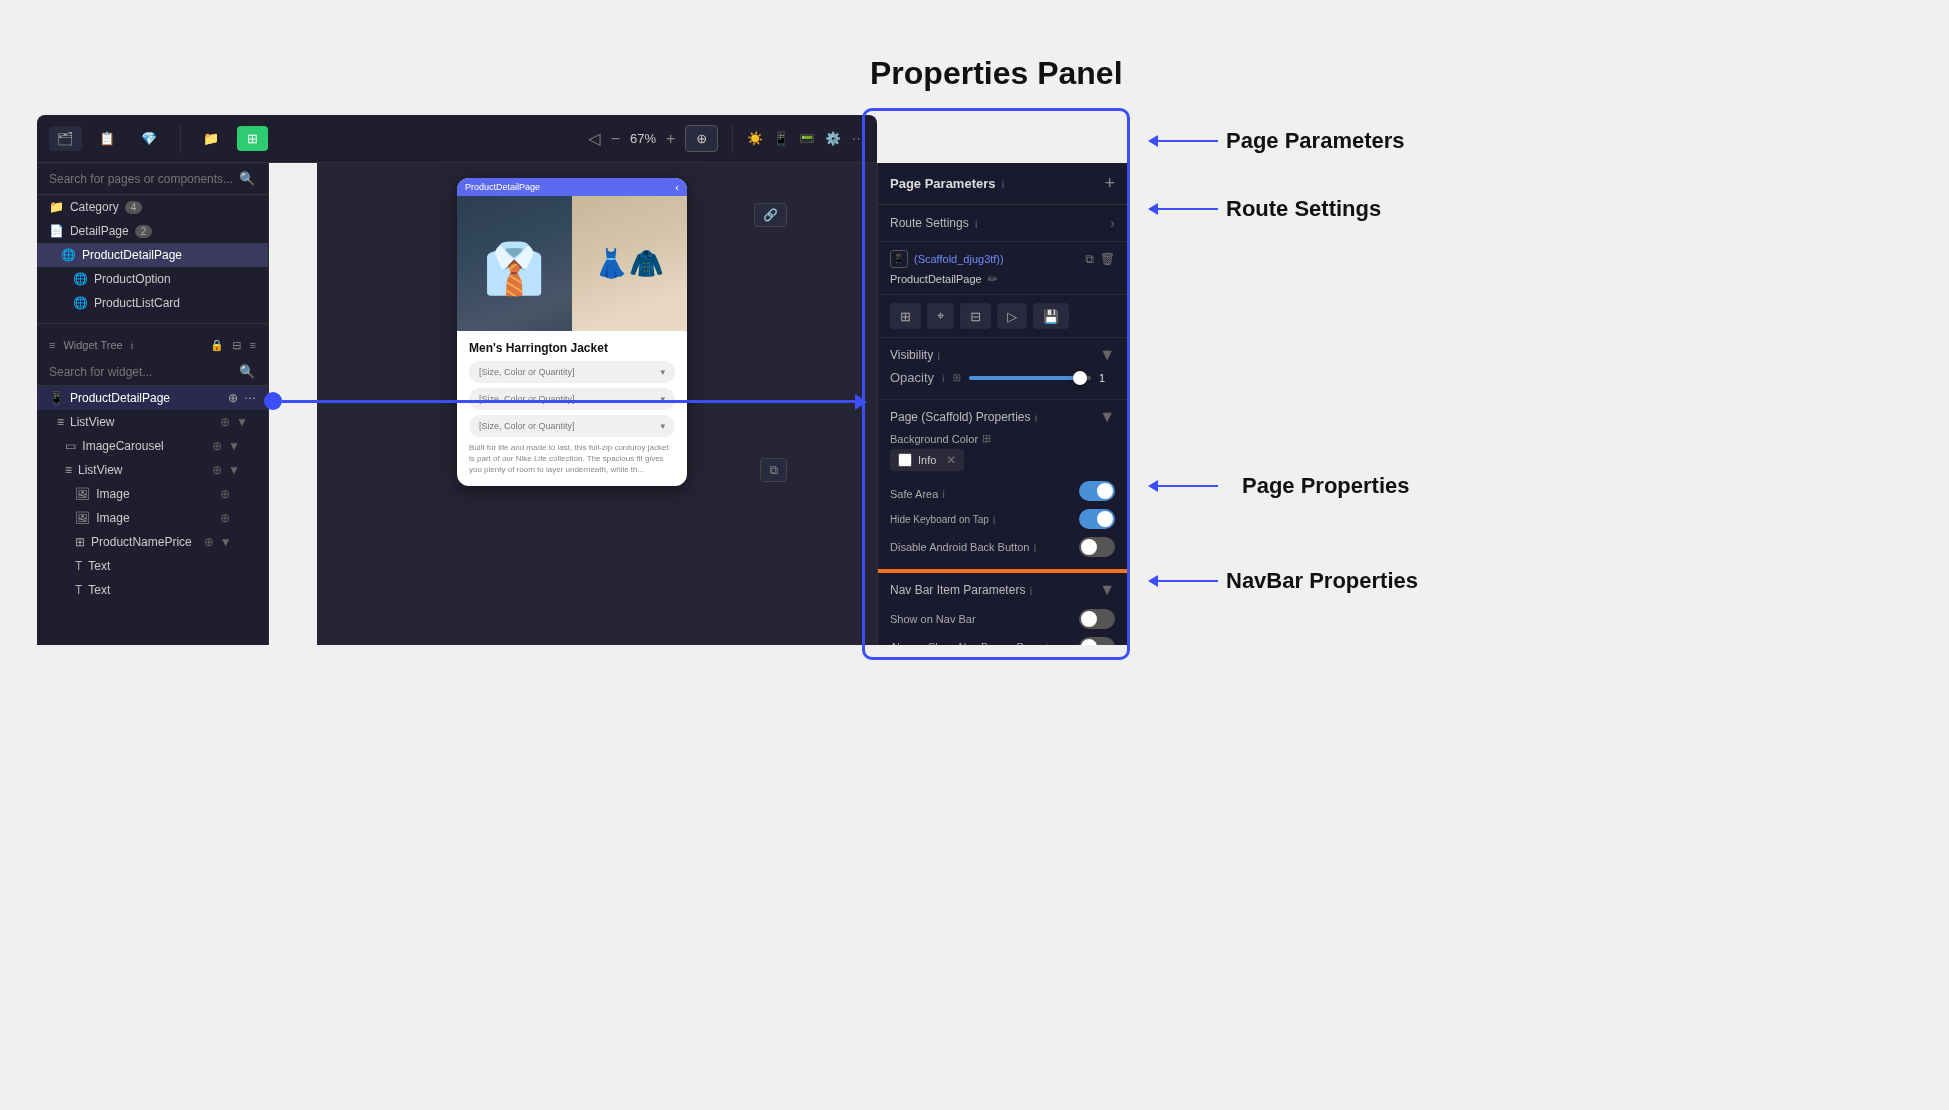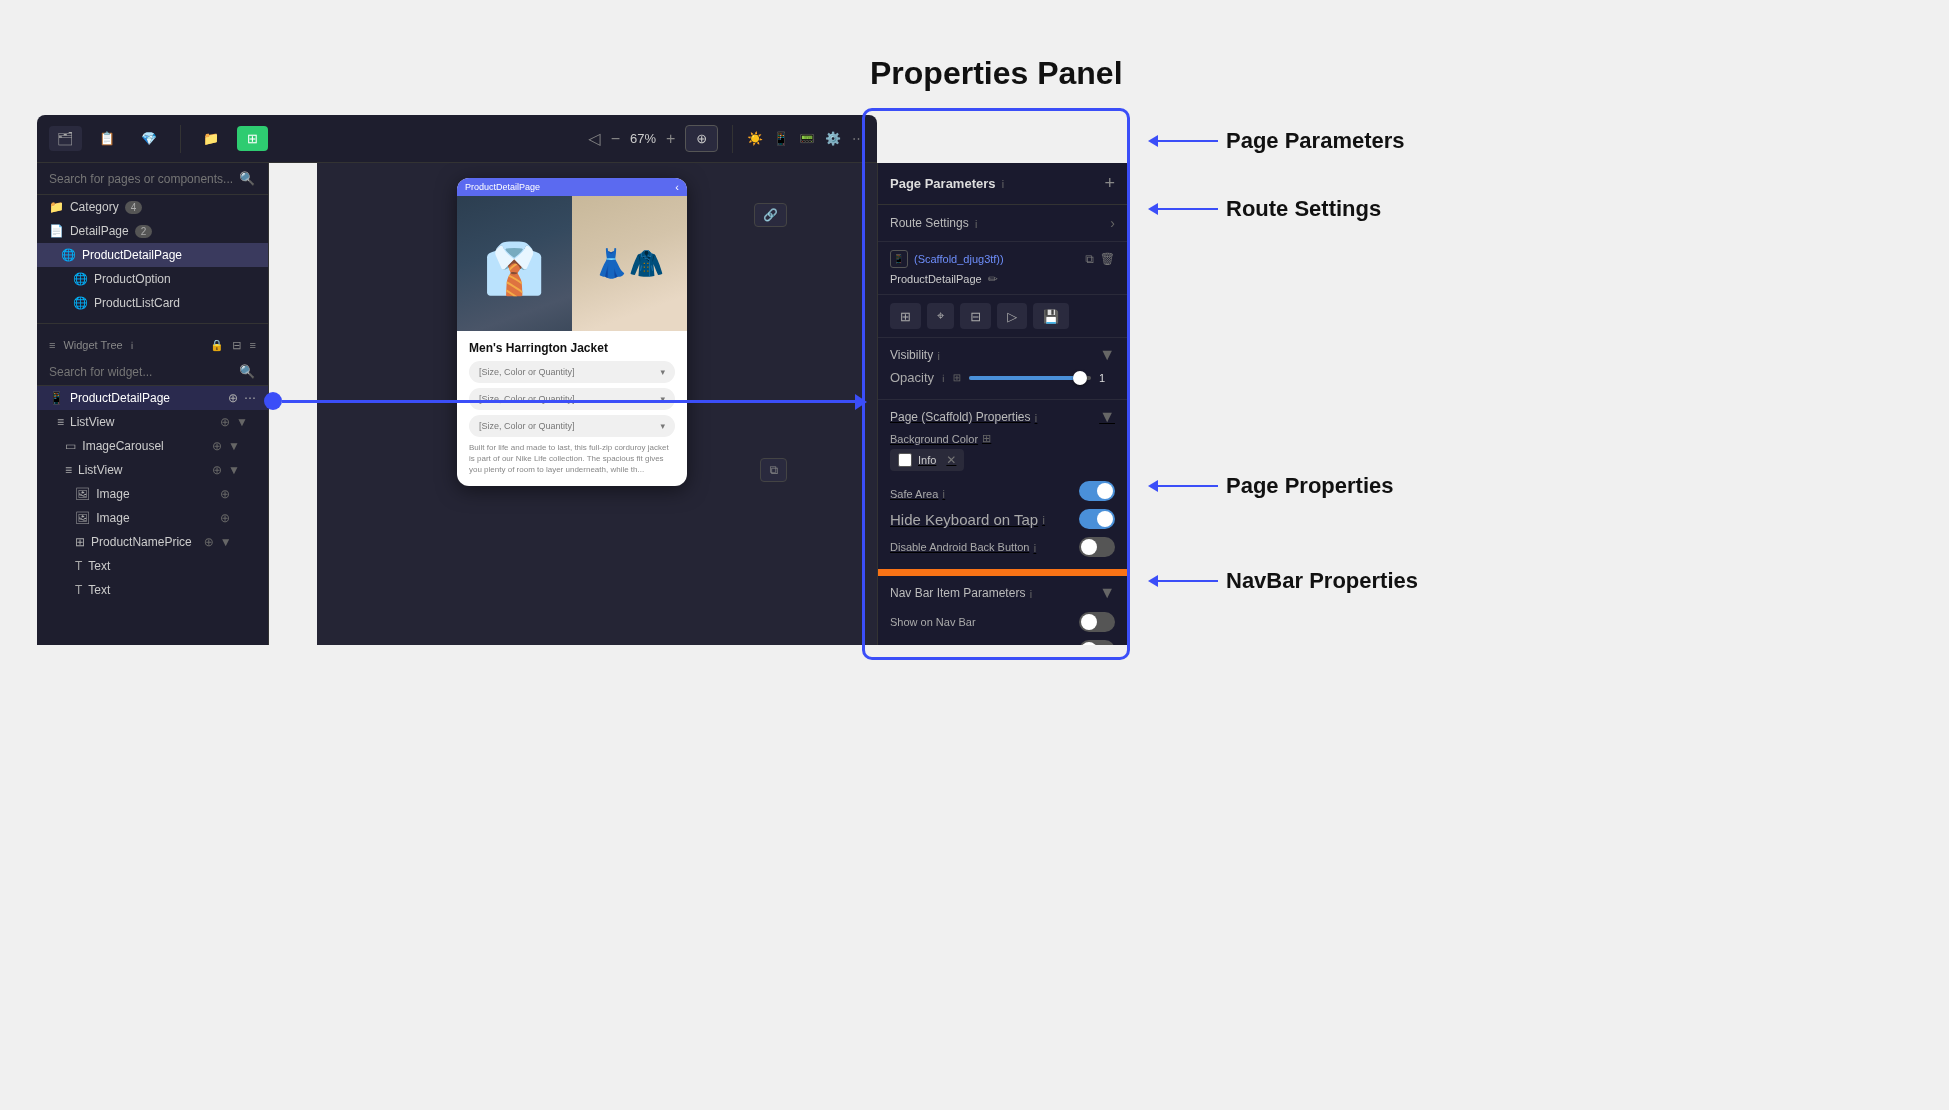--- a/index.html
+++ b/index.html
@@ -270,21 +270,21 @@
       <span style="color:#666;font-size:10px;">ℹ</span>
       <span style="color:#666;font-size:10px;">⊞</span>
       <div style="flex:1;height:4px;background:#555;border-radius:2px;position:relative;cursor:pointer;">
         <div style="position:absolute;left:0;top:0;height:100%;width:88%;background:#4a90d9;border-radius:2px;"></div>
         <div style="position:absolute;width:14px;height:14px;background:#fff;border-radius:50%;top:-5px;left:85%;box-shadow:0 1px 3px rgba(0,0,0,0.5);"></div>
       </div>
       <span style="color:#ddd;font-size:11px;min-width:16px;">1</span>
     </div>
   </div>
 
-  <div style="padding:8px 12px;border-bottom:7px solid #f97316;text-decoration:underline;">
+  <div style="padding:8px 12px;border-bottom:4px solid #f97316;">
     <div style="display:flex;align-items:center;justify-content:space-between;margin-bottom:6px;">
       <div style="display:flex;align-items:center;gap:4px;">
         <span style="color:#bbb;font-size:12px;">Page (Scaffold) Properties</span>
         <span style="color:#666;font-size:11px;">ℹ</span>
       </div>
       <span style="color:#666;cursor:pointer;">▼</span>
     </div>
 
     <div style="margin-bottom:6px;">
       <div style="display:flex;align-items:flex-end;gap:4px;margin-bottom:4px;">
@@ -303,21 +303,21 @@
         <span style="color:#aaa;font-size:11px;">Safe Area</span>
         <span style="color:#666;font-size:11px;">ℹ</span>
       </div>
       <div style="width:36px;height:20px;background:#4a90d9;border-radius:10px;position:relative;cursor:pointer;">
         <div style="position:absolute;width:16px;height:16px;background:#fff;border-radius:50%;top:2px;left:18px;"></div>
       </div>
     </div>
 
     <div style="display:flex;align-items:center;justify-content:space-between;padding:4px 0;">
       <div style="display:flex;align-items:center;gap:4px;">
-        <span style="color:#aaa;font-size:15px;">Hide Keyboard on Tap</span>
+        <span style="color:#aaa;font-size:10px;">Hide Keyboard on Tap</span>
         <span style="color:#666;font-size:11px;">ℹ</span>
       </div>
       <div style="width:36px;height:20px;background:#4a90d9;border-radius:10px;position:relative;cursor:pointer;">
         <div style="position:absolute;width:16px;height:16px;background:#fff;border-radius:50%;top:2px;left:18px;"></div>
       </div>
     </div>
 
     <div style="display:flex;align-items:center;justify-content:space-between;padding:4px 0;">
       <div style="display:flex;align-items:center;gap:4px;">
         <span style="color:#aaa;font-size:11px;">Disable Android Back Button</span>
@@ -376,21 +376,21 @@
 </div>
 
 <div style="position:absolute;top:196px;left:1148px;display:flex;align-items:center;gap:0;">
   <div style="display:flex;align-items:center;">
     <div style="width:0;height:0;border-top:6px solid transparent;border-bottom:6px solid transparent;border-right:10px solid #3b4ef8;"></div>
     <div style="width:60px;height:2px;background:#3b4ef8;"></div>
   </div>
   <span style="font-size:22px;font-weight:700;color:#111;margin-left:8px;">Route Settings</span>
 </div>
 
-<div style="position:absolute;top:473px;left:1148px;display:flex;align-items:center;gap:0;">
+<div style="position:absolute;top:473px;left:1148px;display:flex;align-items:center;gap:16px;">
   <div style="display:flex;align-items:center;">
     <div style="width:0;height:0;border-top:6px solid transparent;border-bottom:6px solid transparent;border-right:10px solid #3b4ef8;"></div>
     <div style="width:60px;height:2px;background:#3b4ef8;"></div>
   </div>
   <span style="font-size:22px;font-weight:700;color:#111;margin-left:8px;">Page Properties</span>
 </div>
 
 <div style="position:absolute;top:568px;left:1148px;display:flex;align-items:center;gap:0;">
   <div style="display:flex;align-items:center;">
     <div style="width:0;height:0;border-top:6px solid transparent;border-bottom:6px solid transparent;border-right:10px solid #3b4ef8;"></div>

